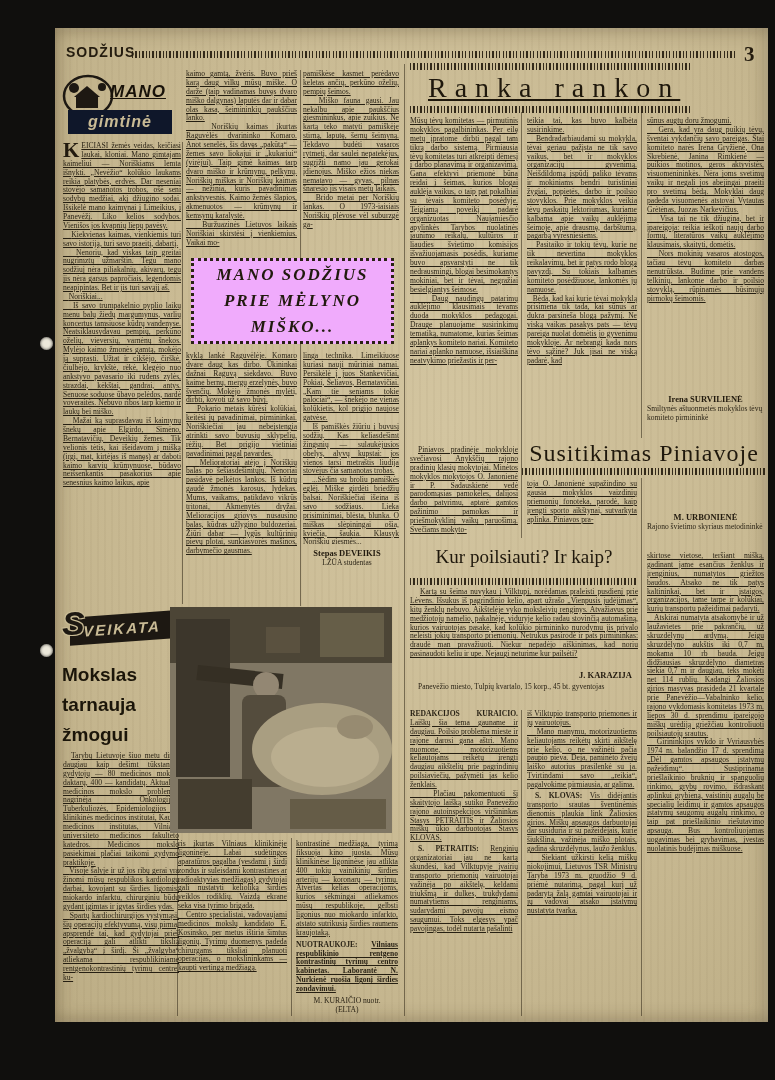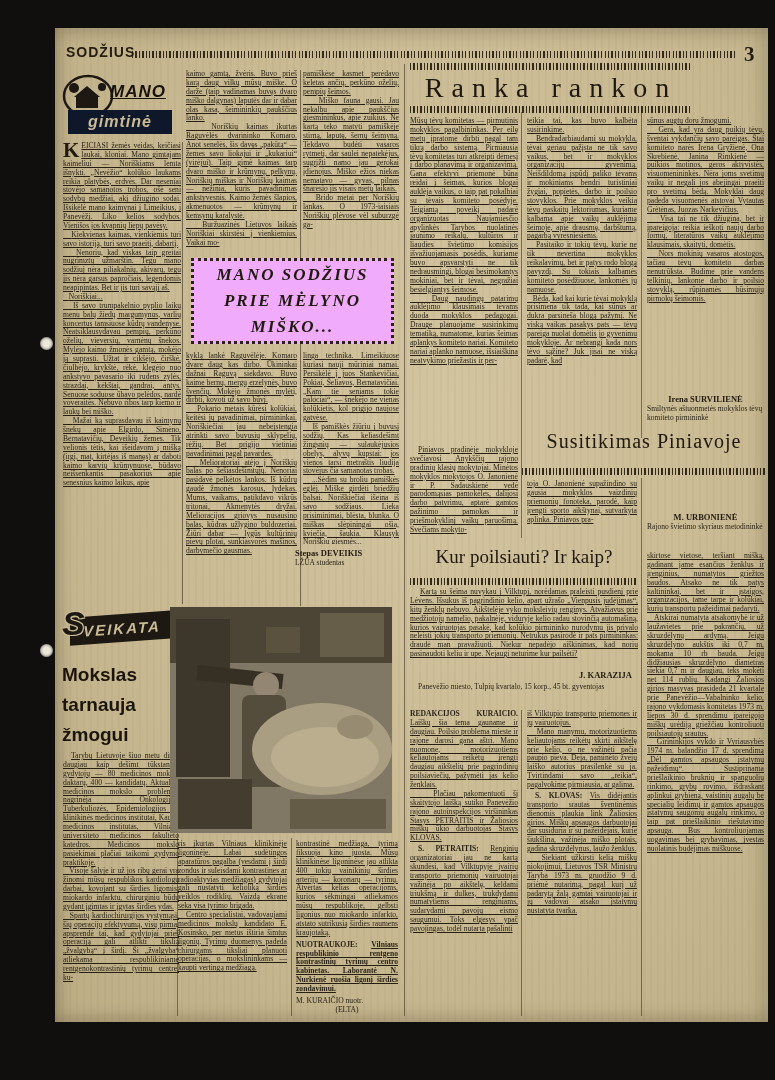--- a/index.html
+++ b/index.html
@@ -97,27 +97,27 @@
   <div class="abs" style="left:186px;top:352px;width:111px;height:254px;overflow:hidden;">
     <p class="bt"><span class="pw">kyklą lankė Raguvėlėje. Komaro dvare daug kas dirbo. Ūkininkai dažnai Raguvą siekdavo. Buvo kaime bernų, mergų erzelynės, buvo švenčių. Mokėjo žmonės mylėti, dirbti, kovoti už savo būvį.
    Pokario metais kūrėsi kolūkiai, keitėsi jų pavadinimai, pirmininkai. Noriškiečiai jau nebeįstengia atrinkti savo buvusių sklypelių, rėžių. Bet prigijo vietiniai pavadinimai pagal pavardes.
    Melioratoriai atėjo į Noriškių balas po šešiasdešimtųjų. Nenoriai pasidavė pelkėtos lankos. Iš kūdrų gaudė žmonės karosus, lydekas. Mums, vaikams, patikdavo vikrūs tritonai, Akmenytės dryžai. Melioracijos griovys nusausino balas, kūdras užlygino buldozeriai. Žiūri dabar — lygūs kultūrinių pievų plotai, sunkiasvorės mašinos, darbymečio gausmas.</span></p>
   </div>
   <div class="abs" style="left:303px;top:352px;width:96px;height:192px;overflow:hidden;">
     <p class="bt"><span class="pw">linga technika. Limeikiuose kuriasi nauji mūriniai namai. Persikėlė į juos Stankevičiai, Pokiai, Šeliavos, Bernatavičiai. „Kam tie seniams tokie palociai“, — šnekėjo ne vienas kolūkietis, kol prigijo naujose gatvėse.
    Iš pamiškės žiūriu į buvusį sodžių. Kas keliasdešimt žingsnių — sulaukėjusios obelys, alyvų kupstai: jos vienos tarsi metraštis liudija stovėjus čia samanotas trobas.
    ...Sėdim su broliu pamiškės eglėj. Miške girdėti briedžių balsai. Noriškiečiai išeina iš savo sodžiaus. Lieka prisiminimai, blėsta, blunka. O miškas slėpiningai ošia, kviečia, šaukia. Klausyk Noriškių giesmės...</span></p>
   </div>
-  <div class="abs" style="left:295px;top:548px;width:104px;text-align:left;">
+  <div class="abs" style="left:295px;top:548px;width:104px;text-align:center;">
     <div class="sig-name">Stepas DEVEIKIS</div>
     <div class="sig-role">LŽŪA studentas</div>
   </div>
 
   <div class="abs dotband" style="left:410px;top:63px;width:280px;"></div>
-  <div class="abs headline" style="left:412px;top:72px;width:278px;font-size:28px;letter-spacing:8px;text-align:center;">Ranka rankon</div>
+  <div class="abs headline" style="left:428px;top:72px;width:278px;font-size:28px;letter-spacing:8px;text-align:left;text-decoration:underline;">Ranka rankon</div>
   <div class="abs dotband" style="left:410px;top:106px;width:280px;"></div>
 
   <div class="abs" style="left:410px;top:117px;width:108px;height:322px;overflow:hidden;">
     <p class="bt"><span class="pw">Mūsų tėvų komitetas — pirmutinis mokyklos pagalbininkas. Per eilę metų įpratome dirbti pagal tam tikrą darbo sistemą. Pirmiausia tėvų komitetas turi atkreipti dėmesį į darbo planavimą ir organizavimą. Gana efektyvi priemonė būna reidai į šeimas, kurios blogai auklėja vaikus, o taip pat pokalbiai su tėvais komiteto posėdyje. Teigiamą poveikį padarė organizuotas Naujamiesčio apylinkės Tarybos nuolatinės jaunimo reikalų, kultūros ir liaudies švietimo komisijos išvažiuojamasis posėdis, kuriame buvo apsvarstyti ne tik nedrausmingi, blogai besimokantys mokiniai, bet ir tėvai, negražiai besielgiantys šeimose.
    Daug naudingų patarimų auklėjimo klausimais tėvams duoda mokyklos pedagogai. Drauge planuojame susirinkimų tematiką, numatome, kurias šeimas aplankys komiteto nariai. Komiteto nariai aplanko namuose, išsiaiškina neatvykimo priežastis ir per-</span></p>
   </div>
   <div class="abs" style="left:527px;top:117px;width:110px;height:322px;overflow:hidden;">
     <p class="bt"><span class="pw">teikia tai, kas buvo kalbėta susirinkime.
    Bendradarbiaudami su mokykla, tėvai geriau pažįsta ne tik savo vaikus, bet ir mokyklos organizacijų gyvenimą. Neišdildomą įspūdį paliko tėvams ir mokiniams bendri turistiniai žygiai, popietės, darbo ir poilsio stovyklos. Prie mokyklos veikia tėvų paskaitų lektoriumas, kuriame kalbama apie vaikų auklėjimą šeimoje, apie drausmę, darbštumą, pagarbą vyresniesiems.
    Pasitaiko ir tokių tėvų, kurie ne tik nevertina mokyklos reikalavimų, bet ir patys rodo blogą pavyzdį. Su tokiais kalbamės komiteto posėdžiuose, lankomės jų namuose.
@@ -127,21 +127,21 @@
     <p class="bt"><span class="pw">sūnus augtų doru žmogumi.
    Gera, kad yra daug puikių tėvų, šventai vykdančių savo pareigas. Štai komiteto narės Irena Gryžienė, Ona Skrebienė, Janina Rimkienė — puikios motinos, geros aktyvistės, visuomenininkės. Nėra joms svetimų vaikų ir negali jos abejingai praeiti pro svetimą bėdą. Mokyklai daug padeda visuomenės atstovai Vytautas Grėtėnas, Juozas Narkevičius.
    Visa tai ne tik džiugina, bet ir įpareigoja: reikia ieškoti naujų darbo formų, literatūros vaikų auklėjimo klausimais, skaityti, domėtis.
    Nors mokinių vasaros atostogos, tačiau tėvų komiteto darbas nenutrūksta. Budime prie vandens telkinių, lankome darbo ir poilsio stovyklą, rūpinamės būsimųjų pirmokų šeimomis.</span></p>
   </div>
   <div class="abs" style="left:647px;top:394px;width:117px;text-align:center;">
     <div class="sig-name">Irena SURVILIENĖ</div>
     <div class="sig-role" style="text-align:left;">Smiltynės aštuonmetės mokyklos tėvų komiteto pirmininkė</div>
   </div>
 
-  <div class="abs headline" style="left:522px;top:430px;width:244px;font-size:20px;letter-spacing:1px;text-align:center;">Susitikimas Piniavoje</div>
+  <div class="abs headline" style="left:522px;top:440px;width:244px;font-size:24px;letter-spacing:1px;text-align:center;">Susitikimas Piniavoje</div>
   <div class="abs dotband" style="left:522px;top:468px;width:244px;"></div>
   <div class="abs" style="left:410px;top:446px;width:108px;height:94px;overflow:hidden;">
     <p class="bt" style="text-indent:8px;"><span class="pw">Piniavos pradinėje mokykloje svečiavosi Anykščių rajono pradinių klasių mokytojai. Minėtos mokyklos mokytojos O. Janonienė ir P. Sadauskienė vedė parodomąsias pamokėles, dalijosi darbo patyrimu, aptarė gamtos pažinimo pamokas ir priešmokyklinį vaikų paruošimą. Svečiams mokyto-</span></p>
   </div>
   <div class="abs" style="left:527px;top:480px;width:110px;height:58px;overflow:hidden;">
     <p class="bt"><span class="pw">toja O. Janonienė supažindino su gausia mokyklos vaizdinių priemonių fonoteka, parodė, kaip įrengti sporto aikštynai, sutvarkyta aplinka. Piniavos pra-</span></p>
   </div>
   <div class="abs" style="left:647px;top:512px;width:117px;">
     <div class="sig-name" style="text-align:center;">M. URBONIENĖ</div>
     <div class="sig-role">Rajono švietimo skyriaus metodininkė</div>
@@ -204,17 +204,17 @@
     </svg>
   </div>
 
   <div class="abs" style="left:178px;top:840px;width:109px;height:176px;overflow:hidden;">
     <p class="bt"><span class="pw">ris įkurtas Vilniaus klinikinėje ligoninėje. Labai sudėtingos aparatūros pagalba (vesdami į širdį zondus ir suleisdami kontrastines ar radioaktyvias medžiagas) gydytojai gali nustatyti kelioliką širdies veiklos rodiklių. Vaizdą ekrane seka visa tyrimo brigada.
    Centro specialistai, vadovaujami medicinos mokslų kandidato E. Kosinsko, per metus ištiria šimtus ligonių. Tyrimų duomenys padeda chirurgams tiksliai planuoti operacijas, o mokslininkams — kaupti vertingą medžiagą.</span></p>
   </div>
   <div class="abs" style="left:296px;top:840px;width:102px;height:176px;overflow:hidden;">
     <p class="bt"><span class="pw">kontrastinė medžiaga, tyrimą fiksuoja kino juosta. Mūsų klinikinėse ligoninėse jau atlikta 400 tokių vainikinių širdies arterijų — koronarų — tyrimų. Atvertas kelias operacijoms, kurios sėkmingai atliekamos mūsų respublikoje, gelbsti ligonius nuo miokardo infarkto, atstato sutrikusią širdies raumens kraujotaką.</span></p>
     <p class="bt" style="margin-top:3px;"><span class="boldlab">NUOTRAUKOJE:</span> <span class="pw boldlab">Vilniaus respublikinio rentgeno kontrastinių tyrimų centro kabinetas. Laborantė N. Nurkienė ruošia ligonį širdies zondavimui.</span></p>
-    <p class="bt" style="margin-top:3px;"><span>M. KURAIČIO nuotr.</span></p>
+    <p class="bt" style="margin-top:3px;text-align:center;"><span>M. KURAIČIO nuotr.</span></p>
     <p class="bt" style="text-align:center;"><span>(ELTA)</span></p>
   </div>
 
 </div>
 
 </body></html>

